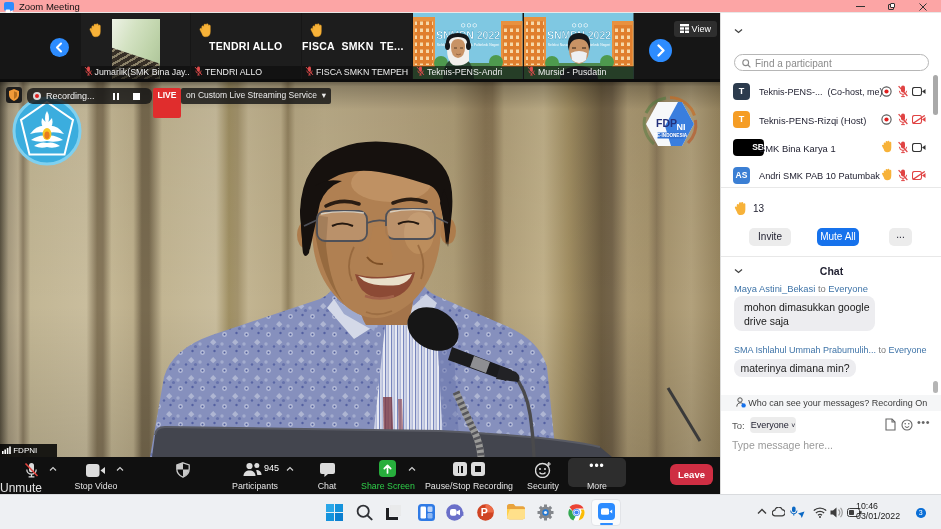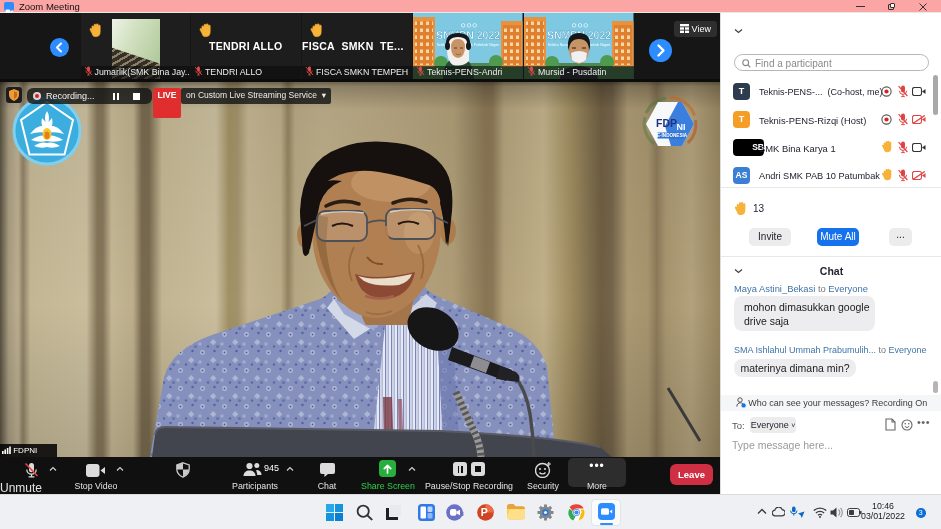--- a/index.html
+++ b/index.html
@@ -652,15 +652,15 @@
     </svg>
   <svg class="abs" style="left:830px;top:11.5px" width="14" height="11" viewBox="0 0 14 11">
       <path d="M0.5 3.5h2.5L6.5 0.5v10L3 7.5H0.5z" fill="#3c3c3c"></path>
       <path d="M8.5 2.5a4.5 4.5 0 0 1 0 6M10.5 0.8a7 7 0 0 1 0 9.4" stroke="#9a9a9a" stroke-width="1.2" fill="none"></path>
     </svg>
   <svg class="abs" style="left:847px;top:12.5px" width="15" height="9" viewBox="0 0 15 9">
       <rect x="0.5" y="0.5" width="12" height="8" rx="2" fill="none" stroke="#3c3c3c" stroke-width="1"></rect>
       <rect x="2" y="2" width="5" height="5" rx="0.8" fill="#3c3c3c"></rect>
       <rect x="13" y="2.8" width="1.6" height="3.4" rx="0.8" fill="#3c3c3c"></rect>
     </svg>
-  <div class="abs" style="left:856px;top:7px;width:54px;text-align:center;font-size:8.8px;color:#1a1a1a;line-height:9.5px">10:46<br>03/01/2022</div>
+  <div class="abs" style="left:856px;top:7px;width:54px;text-align:left;font-size:8.8px;color:#1a1a1a;line-height:9.5px">10:46<br>03/01/2022</div>
   <div class="abs" style="left:916px;top:13px;width:9.5px;height:9.5px;border-radius:50%;background:#0b6fd6;color:#fff;font-size:7px;text-align:center;line-height:9.5px">3</div>
 </div>
 
 </body></html>

